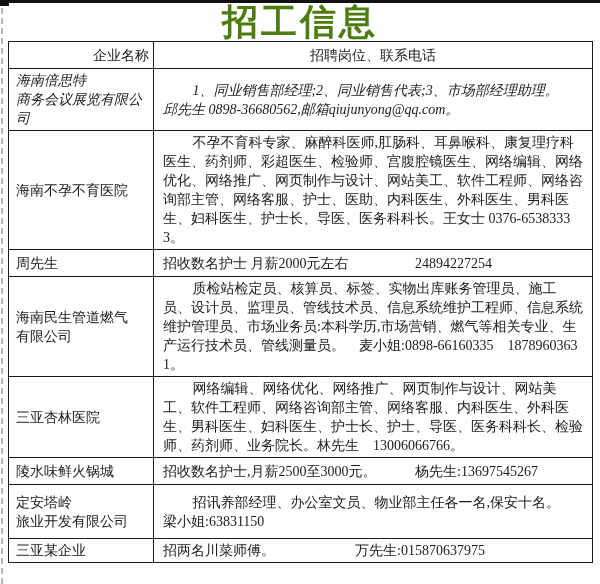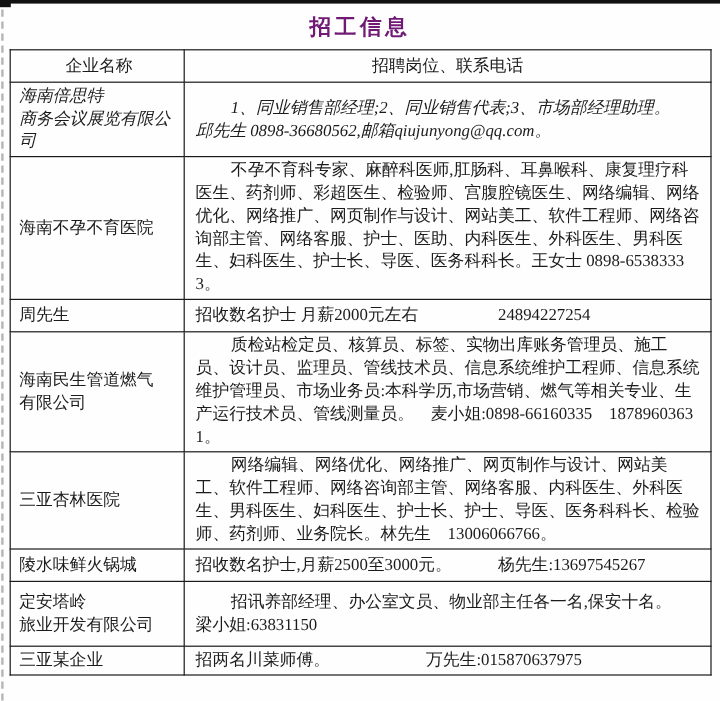--- a/index.html
+++ b/index.html
@@ -8,36 +8,36 @@
     background:#fefefe;color:#1b1b1b;
     font-family:"Liberation Serif","DejaVu Serif",serif;
   }
   
   .top-line{position:absolute;left:7px;right:0;top:0;height:3px;background:#111;}
   .corner-mark{position:absolute;left:0;top:0;width:9px;height:6px;background:#111;}
   .perforation{position:absolute;left:1px;top:8px;bottom:0;width:0;border-left:2px dashed #b5b5b5;}
   
   .page-title{
     margin:7px 0 4px;text-align:center;
-    font-size:18px;line-height:30px;font-weight:bold;letter-spacing:3px;color:#701a75;
+    font-size:36px;line-height:30px;font-weight:bold;letter-spacing:3px;color:#4d7c0f;
   }
   
   table.jobs{
     border-collapse:collapse;table-layout:fixed;
     width:585px;margin-left:8px;
     font-size:14px;line-height:19px;
   }
   table.jobs col.c1{width:145px;}
   table.jobs td,table.jobs th{
     border:1.6px solid #1a1a1a;
     vertical-align:middle;
     font-weight:normal;
     overflow:hidden;
   }
-  th.company-h{text-align:center;padding:3px 4px 3px 7px;}
+  th.company-h{text-align:right;padding:3px 4px 3px 7px;}
   th.info-h{padding:3px 6px;}
   td.c1{padding:2px 4px 2px 7px;}
   td.c2{padding:2px 8px 2px 9px;}
   .cell-text{white-space:pre-wrap;word-break:break-all;}
   .indent{text-indent:2.1em;}
   .split{display:flex;align-items:center;}
   .split .job{flex:0 0 252px;white-space:pre-wrap;}
   .split.narrow .job{flex:0 0 192px;}
   .split .contact{white-space:nowrap;}
   
@@ -75,21 +75,21 @@
     <td class="c2">
           <div class="cell-text indent">1、同业销售部经理;2、同业销售代表;3、市场部经理助理。　邱先生 0898-36680562,邮箱qiujunyong@qq.com。</div>
         </td>
   </tr>
 
   <tr class="h-r1">
     <td class="c1">
           <div class="cell-text">海南不孕不育医院</div>
         </td>
     <td class="c2">
-          <div class="cell-text indent">不孕不育科专家、麻醉科医师,肛肠科、耳鼻喉科、康复理疗科医生、药剂师、彩超医生、检验师、宫腹腔镜医生、网络编辑、网络优化、网络推广、网页制作与设计、网站美工、软件工程师、网络咨询部主管、网络客服、护士、医助、内科医生、外科医生、男科医生、妇科医生、护士长、导医、医务科科长。王女士 0898-65383333。</div>
+          <div class="cell-text indent">不孕不育科专家、麻醉科医师,肛肠科、耳鼻喉科、康复理疗科医生、药剂师、彩超医生、检验师、宫腹腔镜医生、网络编辑、网络优化、网络推广、网页制作与设计、网站美工、软件工程师、网络咨询部主管、网络客服、护士、医助、内科医生、外科医生、男科医生、妇科医生、护士长、导医、医务科科长。王女士 0376-65383333。</div>
         </td>
   </tr>
 
   <tr class="h-r2">
     <td class="c1">
           <div class="cell-text">周先生</div>
         </td>
     <td class="c2">
       <div class="split">
         <span class="job">招收数名护士 月薪2000元左右</span>

